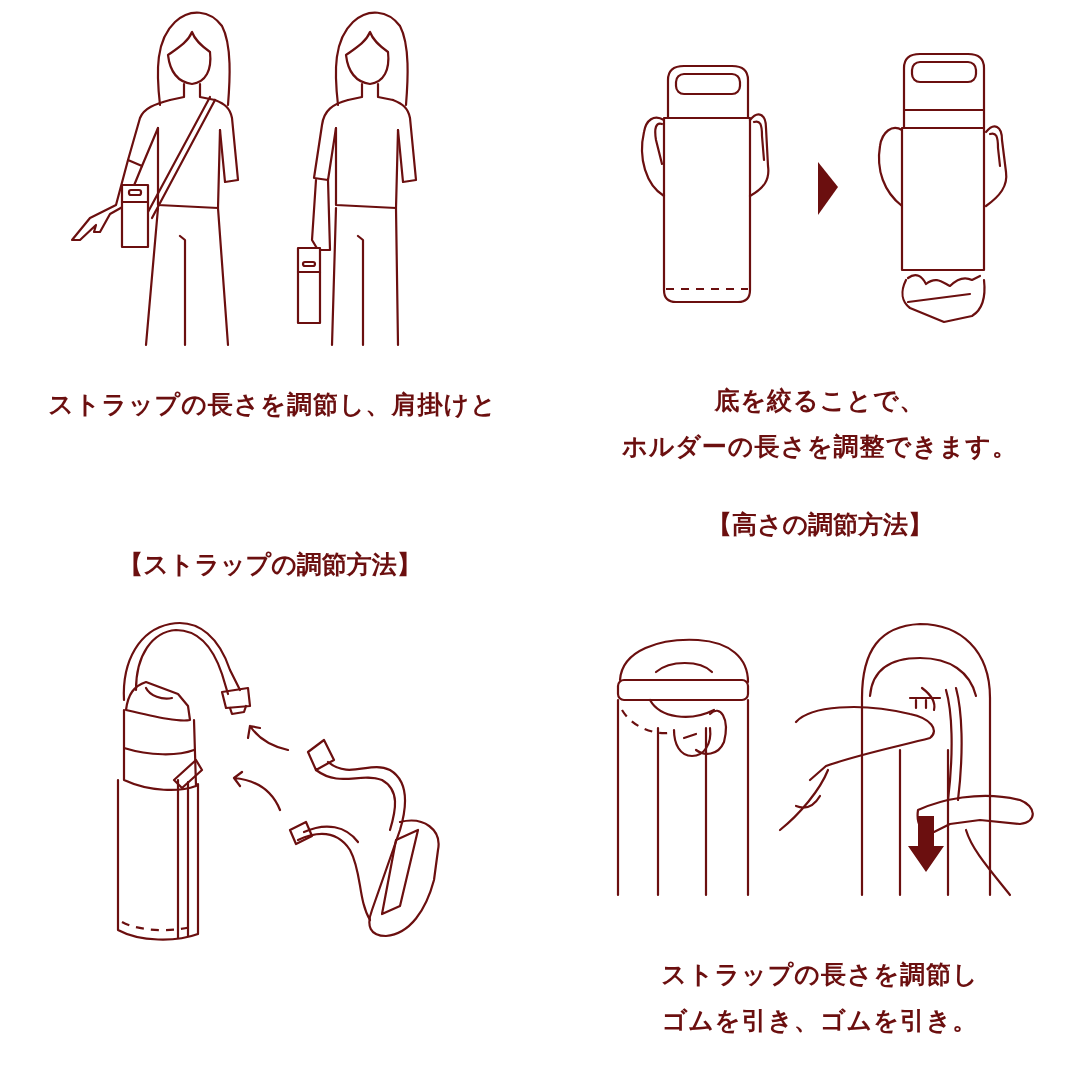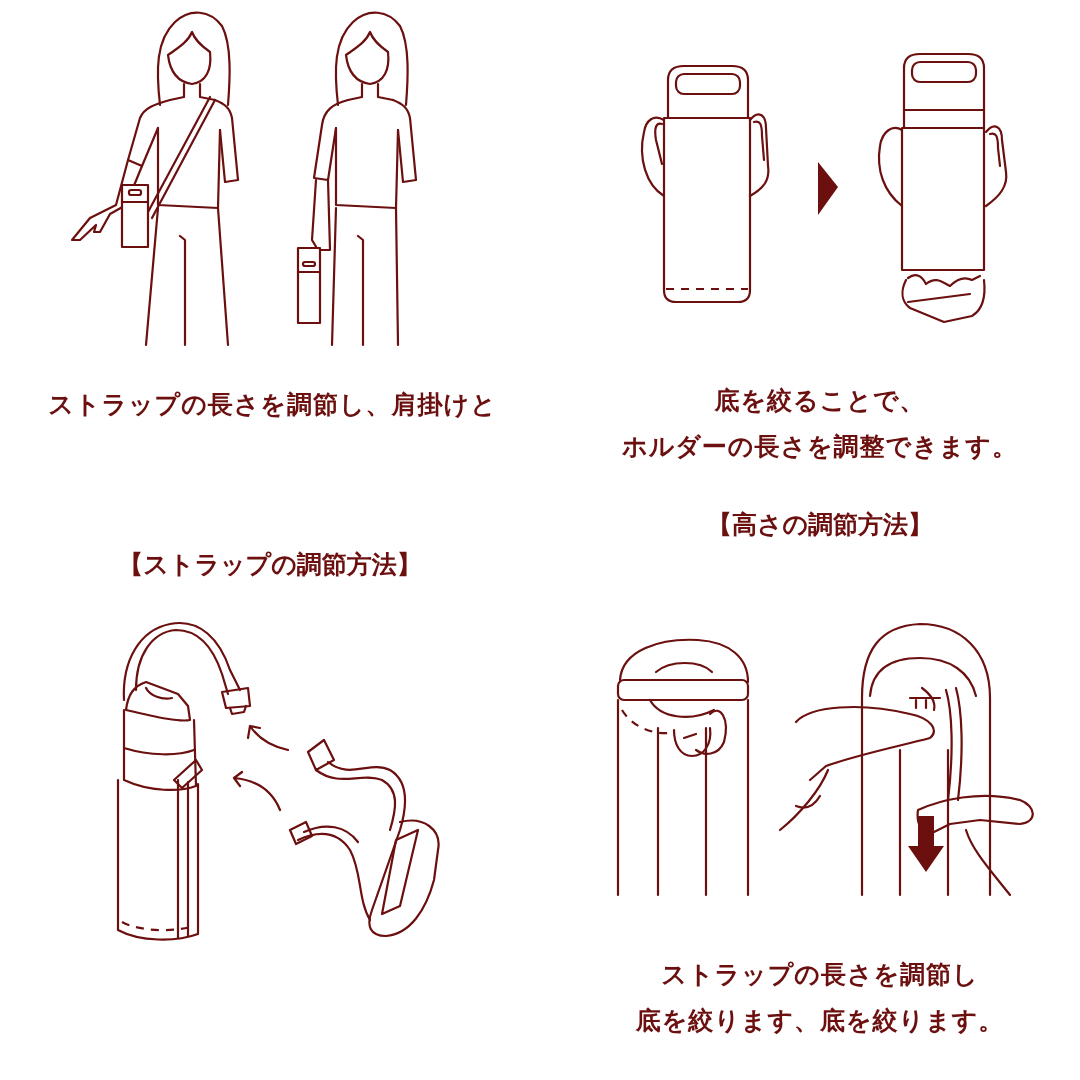--- a/index.html
+++ b/index.html
@@ -154,15 +154,15 @@
       <path class="ln" d="M196 112 C210 96 260 92 310 104 C330 108 340 120 330 128 C300 136 260 144 226 156 L210 170"></path>
       <path class="ln" d="M228 160 C220 180 200 204 180 220 M220 186 C214 196 206 200 196 196"></path>
       <path class="ln" d="M318 200 C340 190 380 180 420 190 C436 196 438 212 420 214 L380 210 L350 214 L334 222 C322 226 316 214 318 200"></path>
       <path class="ln" d="M366 220 C372 240 390 260 410 285"></path>
 
       <path class="solid" d="M318 206 L334 206 L334 236 L344 236 L326 262 L308 236 L318 236 Z"></path>
     </svg>
   </div>
   <div class="caption" style="left:560px; top:952px; width:520px;">
     <div>ストラップの長さを調節し</div>
-    <div>底を絞ります、底を絞ります。</div>
+    <div>ゴムを引き、ゴムを引き。</div>
   </div>
 </div>
 
 </body></html>

